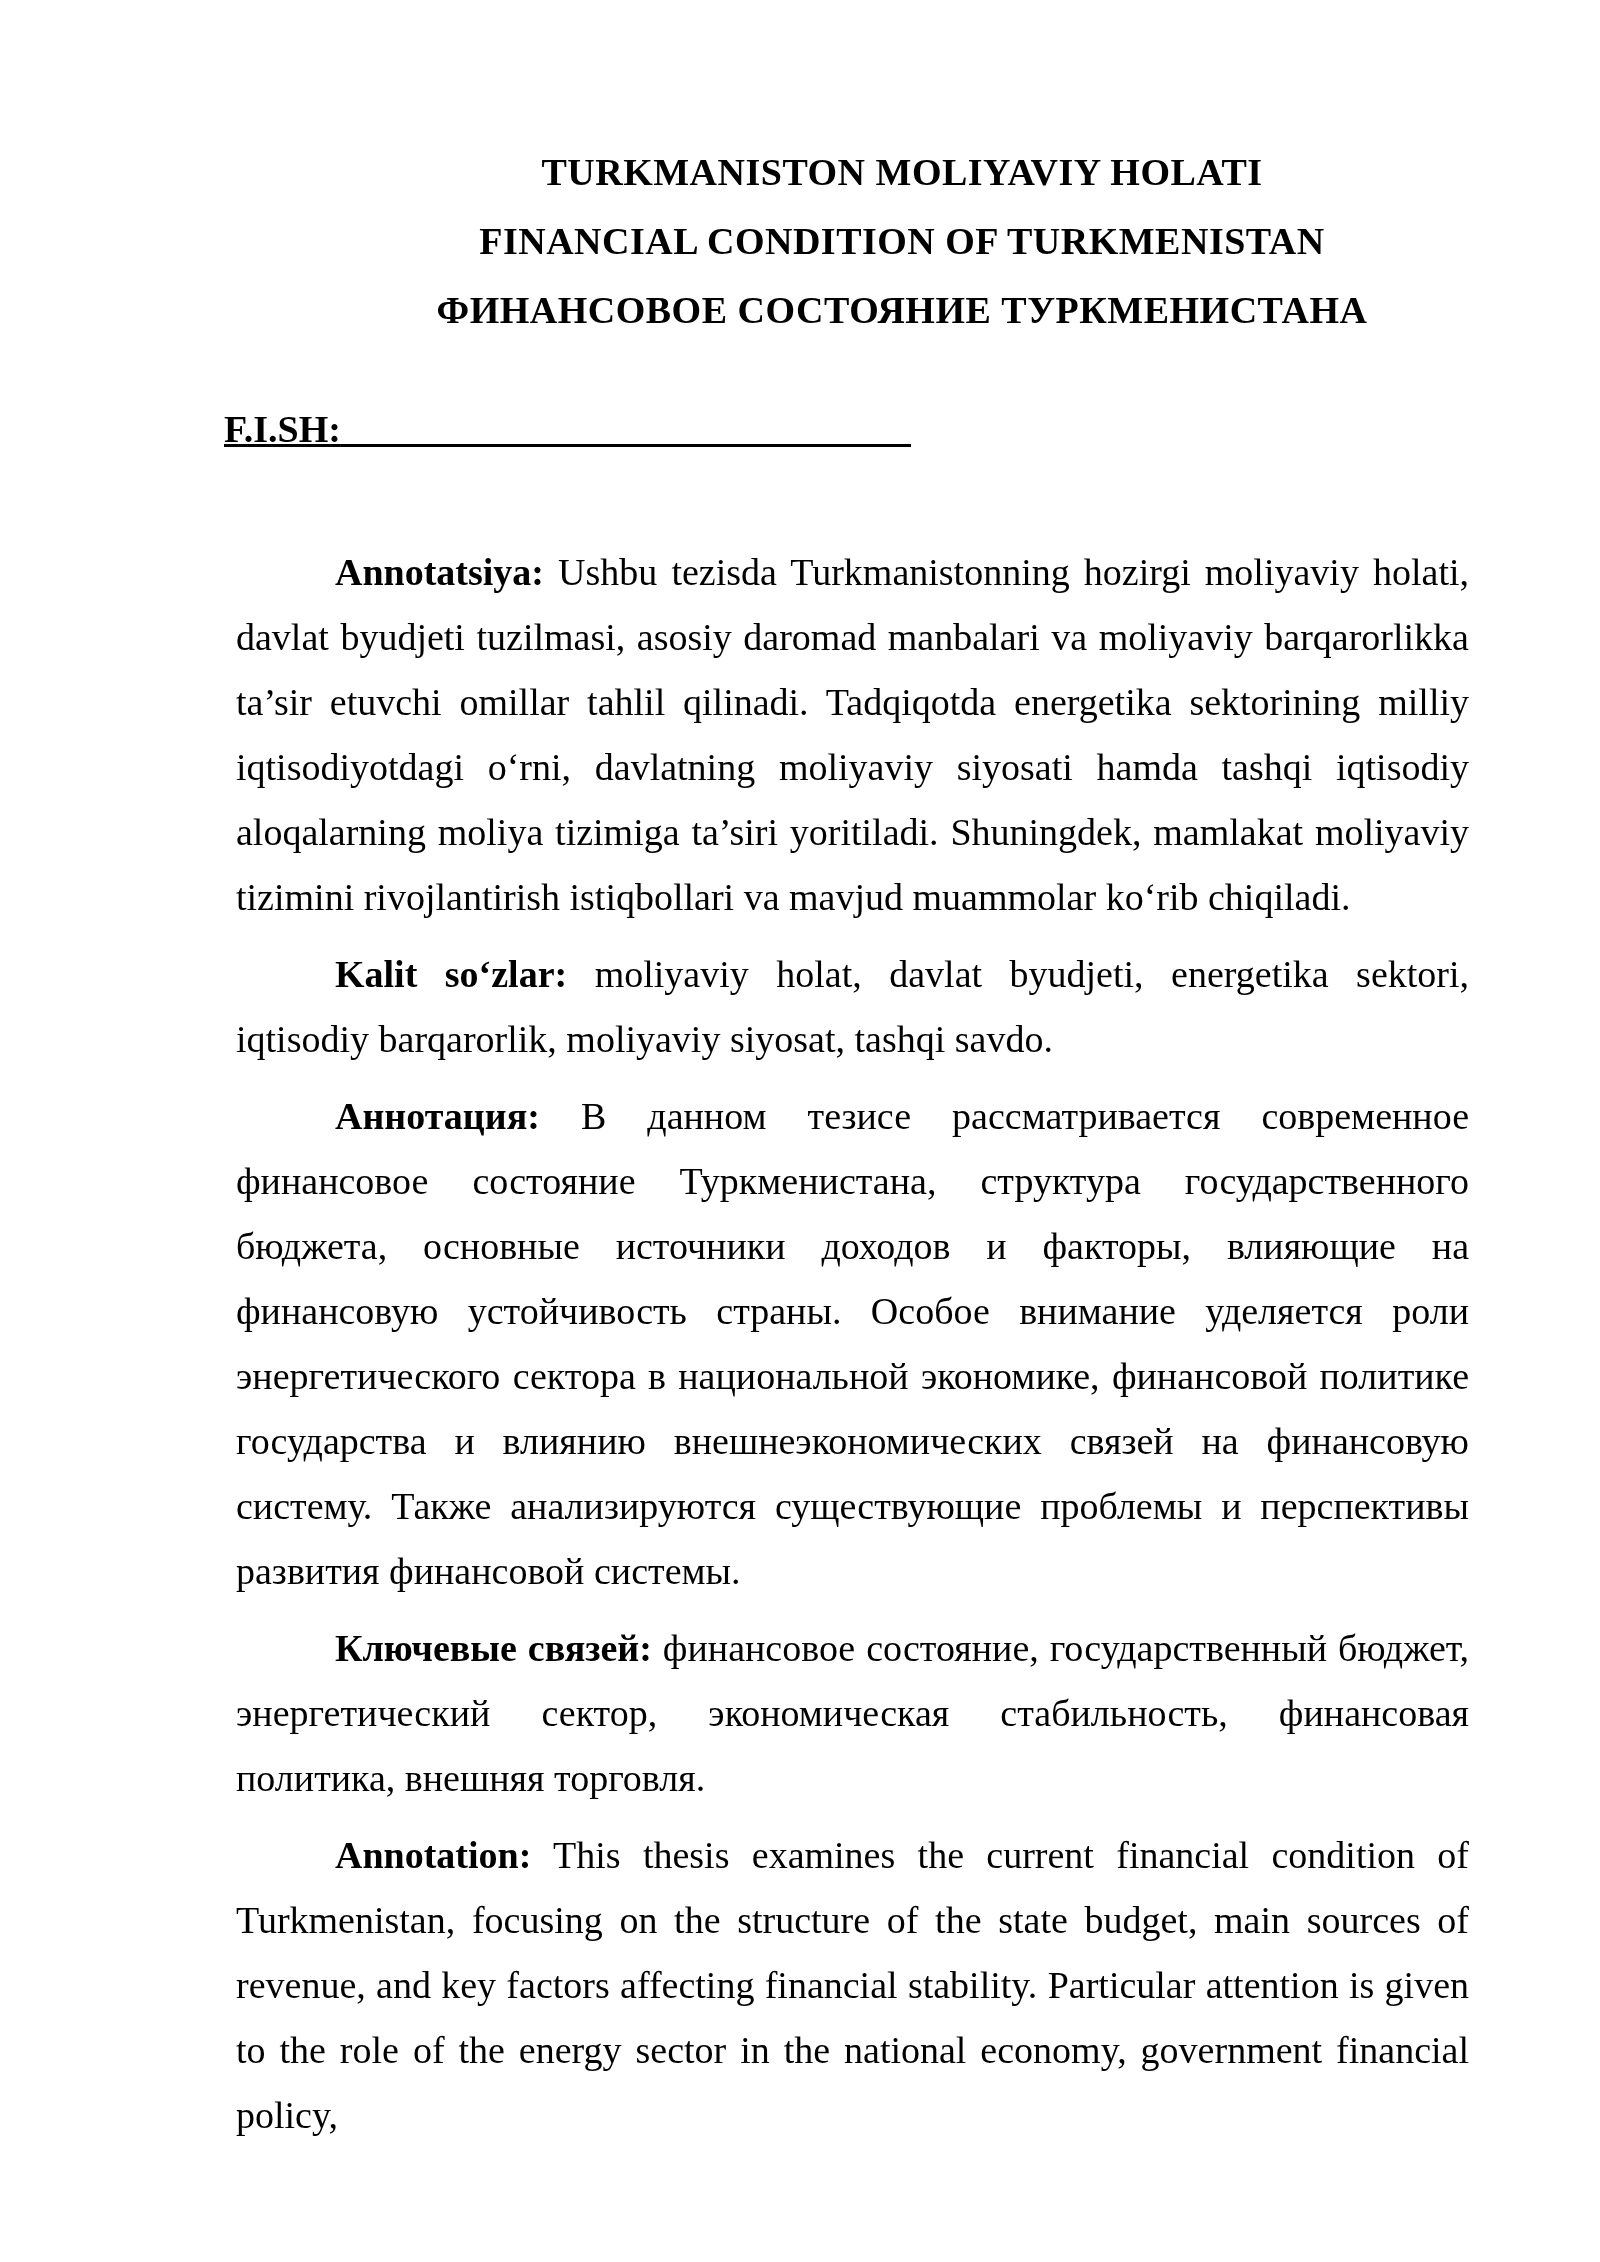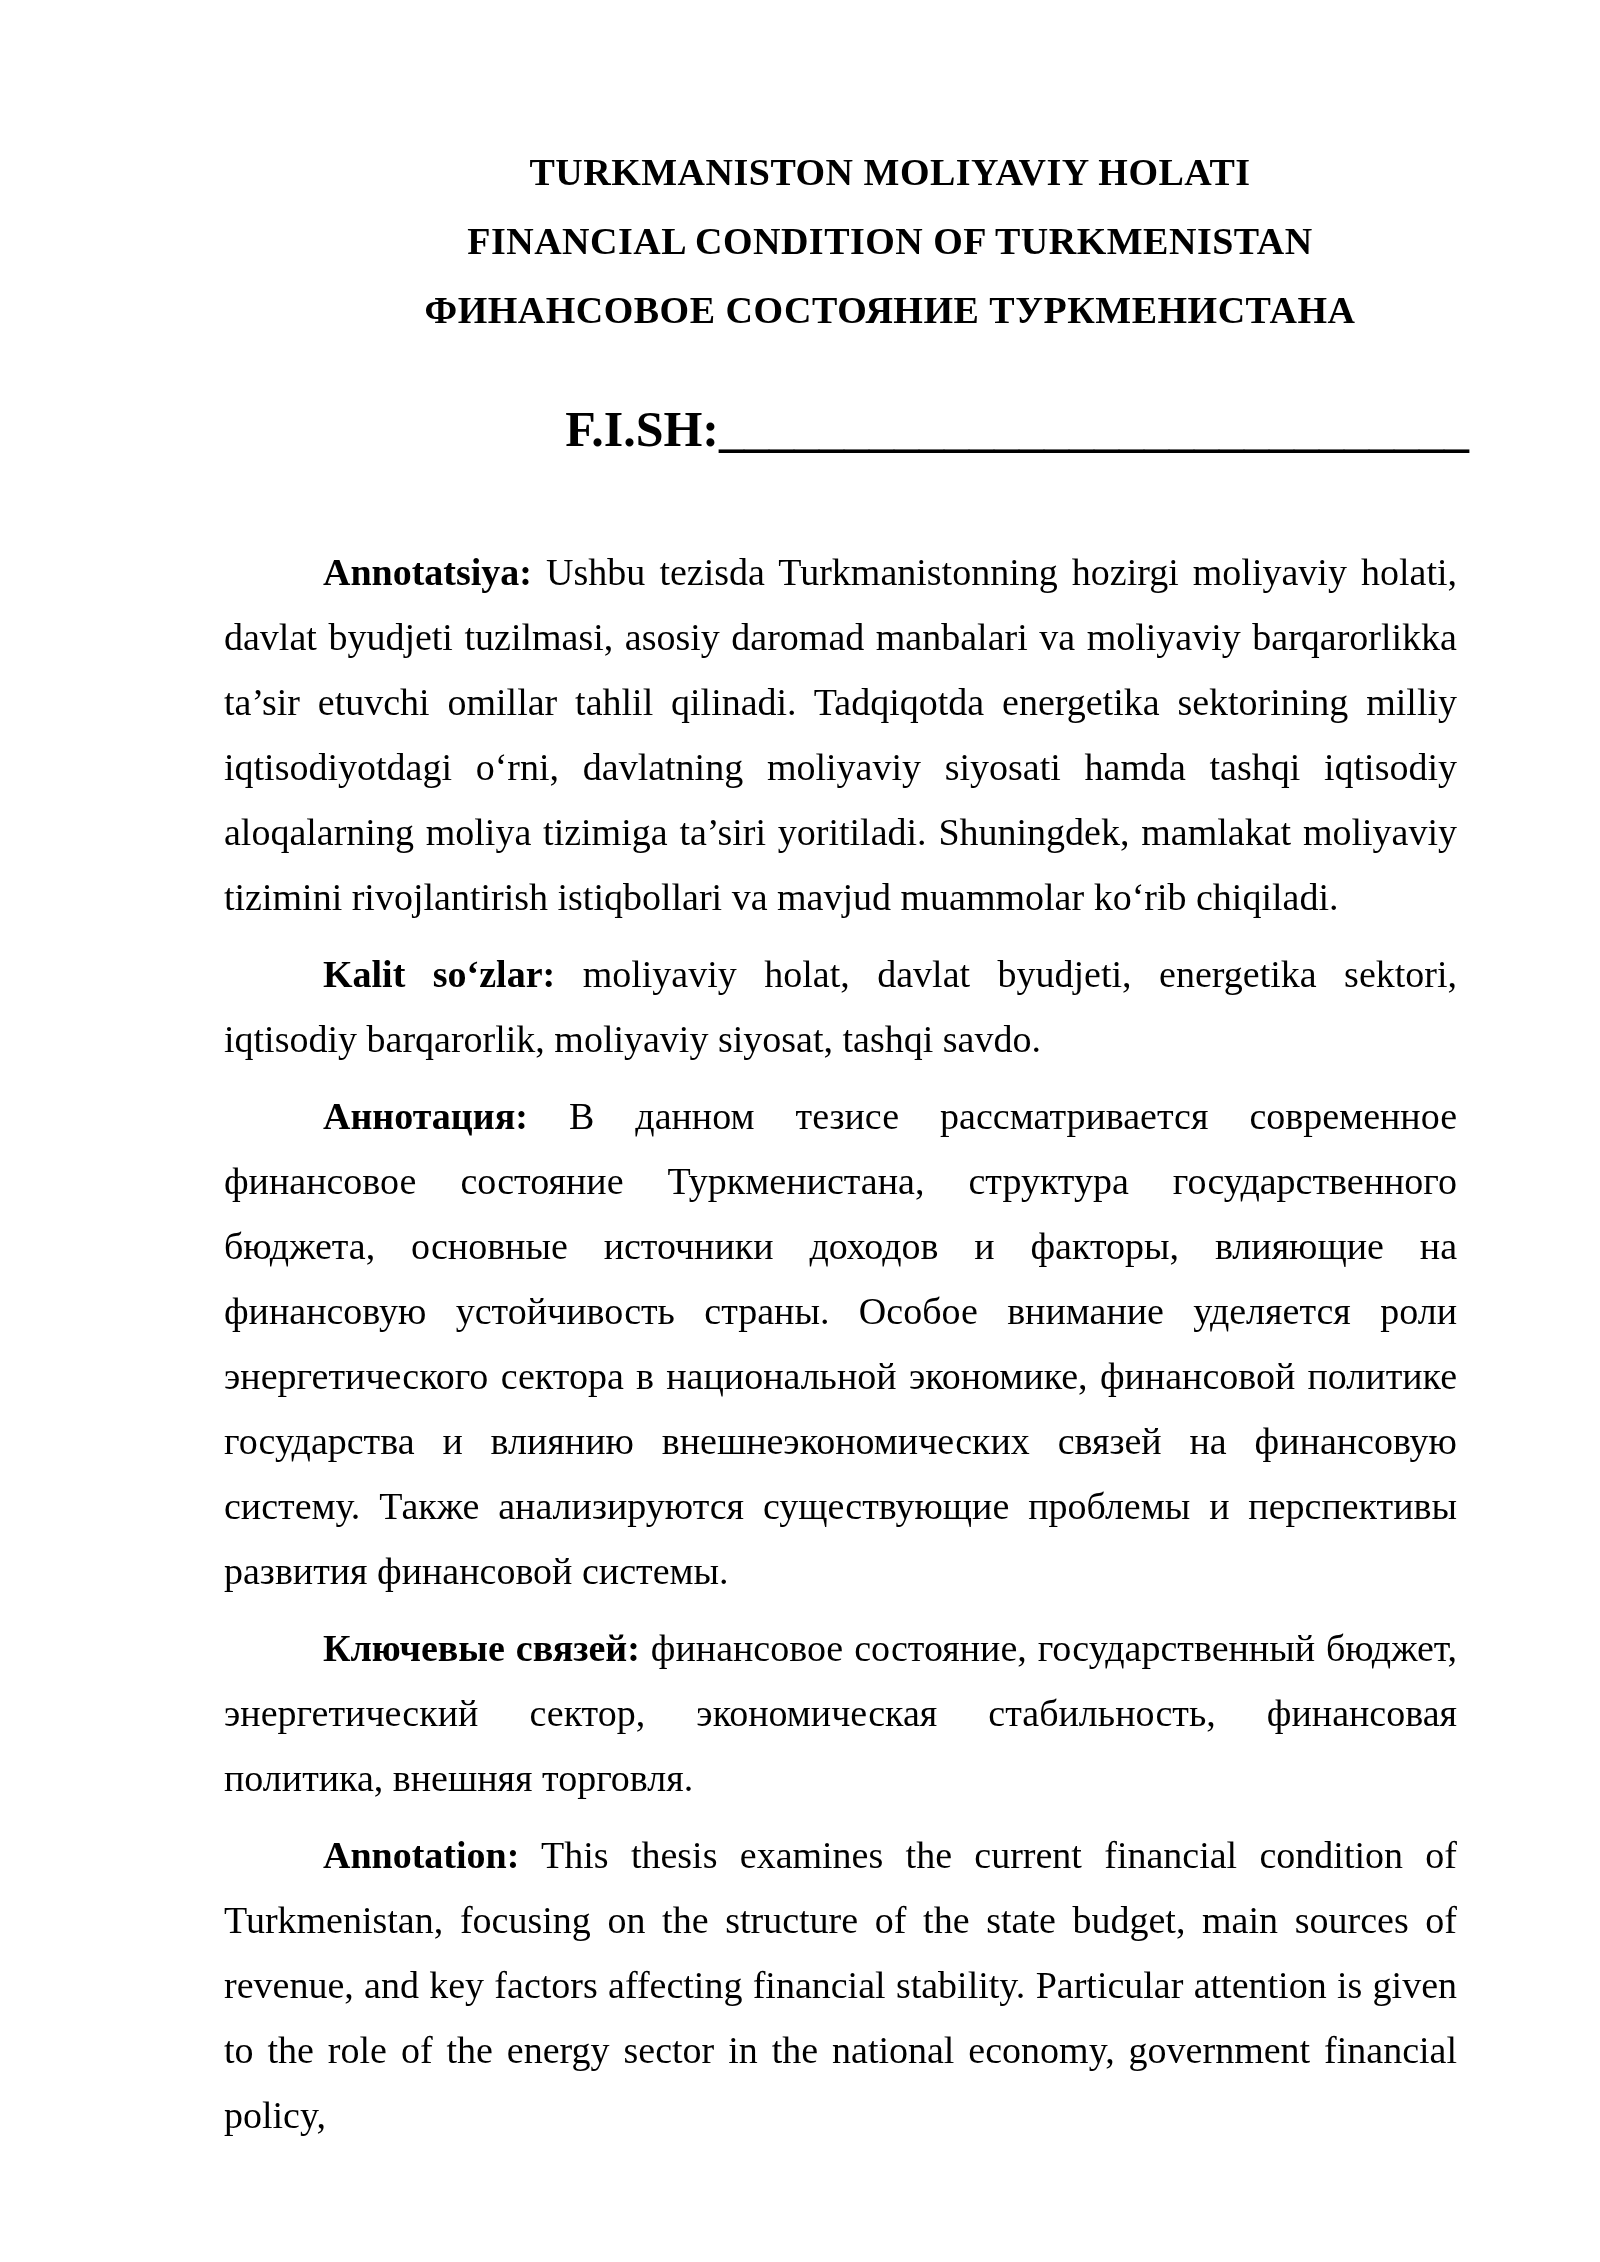--- a/index.html
+++ b/index.html
@@ -7,40 +7,41 @@
   body {
     width: 1600px;
     height: 2262px;
     position: relative;
     overflow: hidden;
     font-family: "Liberation Serif", "DejaVu Serif", serif;
     color: #000000;
   }
   .content {
     position: absolute;
-    left: 212px;
+    left: 224px;
     top: 0;
     width: 1257px;
   }
   .title-block {
     margin-top: 138px;
     margin-left: 99px; 
     text-align: center;
     font-weight: bold;
     font-size: 38px;
     line-height: 69px;
     letter-spacing: 0.5px;
   }
   .fish-line {
     margin-top: 52px;
-    text-align: right;
+    text-align: left;
     font-weight: bold;
-    font-size: 50px;
+    font-size: 38px;
     line-height: 65px;
     white-space: nowrap;
+    text-decoration: underline;
   }
   .body-block {
     margin-top: 78px;
     font-size: 38px;
     line-height: 65px;
     text-align: justify;
   }
   .body-block p {
     text-indent: 99px;
     margin: 12px;

